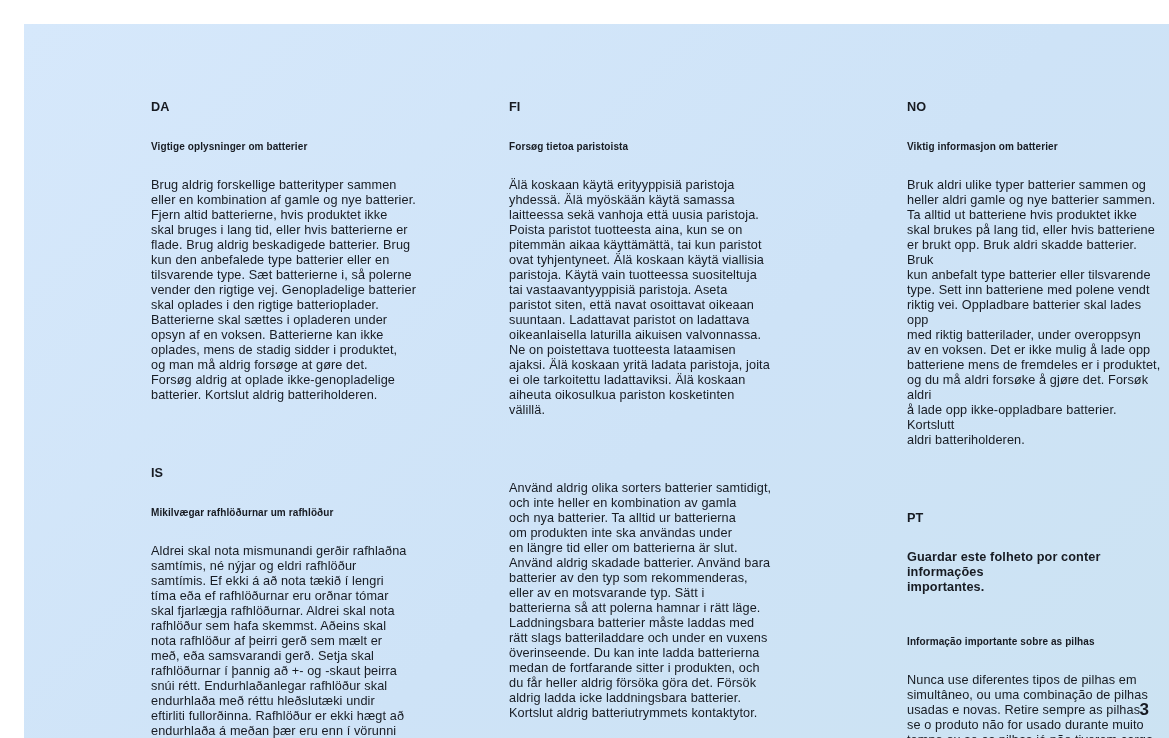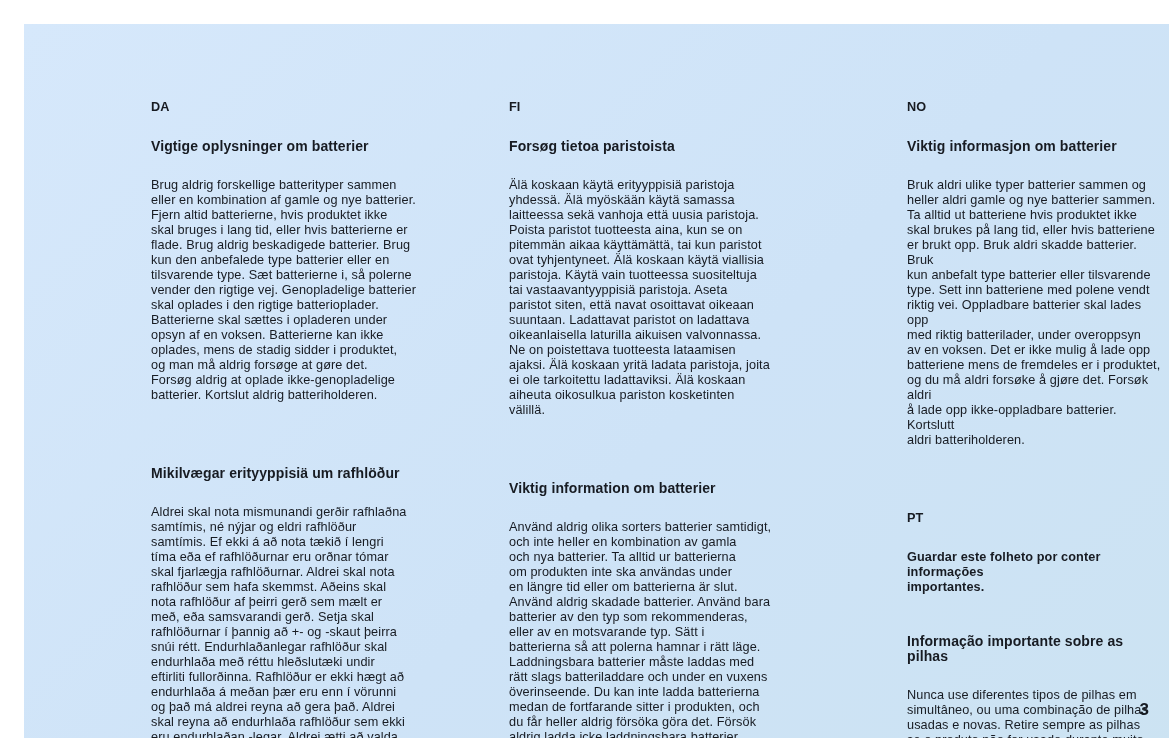--- a/index.html
+++ b/index.html
@@ -19,21 +19,21 @@
     font-size: 12.7px;
     line-height: 15px;
     letter-spacing: 0.1px;
   }
   .col-1 { left: 91px;  width: 365px; }
   .col-2 { left: 449px; width: 372px; }
   .col-3 { left: 847px; width: 330px; }
   .lang-section + .lang-section { margin-top: 15px; }
   .lang-code { font-weight: 700; }
   .section-heading {
-    font-size: 14px;
+    font-size: 10px;
     line-height: 15px;
     font-weight: 700;
     white-space: pre-line;
   }
   .section-intro {
     font-weight: 700;
     white-space: pre-line;
     margin-bottom: 15px;
   }
   .section-body { white-space: pre-line; }
@@ -64,21 +64,22 @@
 vender den rigtige vej. Genopladelige batterier
 skal oplades i den rigtige batterioplader.
 Batterierne skal sættes i opladeren under
 opsyn af en voksen. Batterierne kan ikke
 oplades, mens de stadig sidder i produktet,
 og man må aldrig forsøge at gøre det.
 Forsøg aldrig at oplade ikke-genopladelige
 batterier. Kortslut aldrig batteriholderen.</p>
     </section>
     <section class="lang-section">
-      <h2 class="section-heading">Mikilvægar erityyppisiä um rafhlöður</h2>
+      <div class="lang-code">IS</div>
+      <h2 class="section-heading">Mikilvægar rafhlöðurnar um rafhlöður</h2>
       <p class="section-body">Aldrei skal nota mismunandi gerðir rafhlaðna
 samtímis, né nýjar og eldri rafhlöður
 samtímis. Ef ekki á að nota tækið í lengri
 tíma eða ef rafhlöðurnar eru orðnar tómar
 skal fjarlægja rafhlöðurnar. Aldrei skal nota
 rafhlöður sem hafa skemmst. Aðeins skal
 nota rafhlöður af þeirri gerð sem mælt er
 með, eða samsvarandi gerð. Setja skal
 rafhlöðurnar í þannig að +- og -skaut þeirra
 snúi rétt. Endurhlaðanlegar rafhlöður skal
@@ -107,21 +108,20 @@
 paristot siten, että navat osoittavat oikeaan
 suuntaan. Ladattavat paristot on ladattava
 oikeanlaisella laturilla aikuisen valvonnassa.
 Ne on poistettava tuotteesta lataamisen
 ajaksi. Älä koskaan yritä ladata paristoja, joita
 ei ole tarkoitettu ladattaviksi. Älä koskaan
 aiheuta oikosulkua pariston kosketinten
 välillä.</p>
     </section>
     <section class="lang-section">
-      <h2 class="section-heading">Viktig information om batterier</h2>
       <p class="section-body">Använd aldrig olika sorters batterier samtidigt,
 och inte heller en kombination av gamla
 och nya batterier. Ta alltid ur batterierna
 om produkten inte ska användas under
 en längre tid eller om batterierna är slut.
 Använd aldrig skadade batterier. Använd bara
 batterier av den typ som rekommenderas,
 eller av en motsvarande typ. Sätt i
 batterierna så att polerna hamnar i rätt läge.
 Laddningsbara batterier måste laddas med

